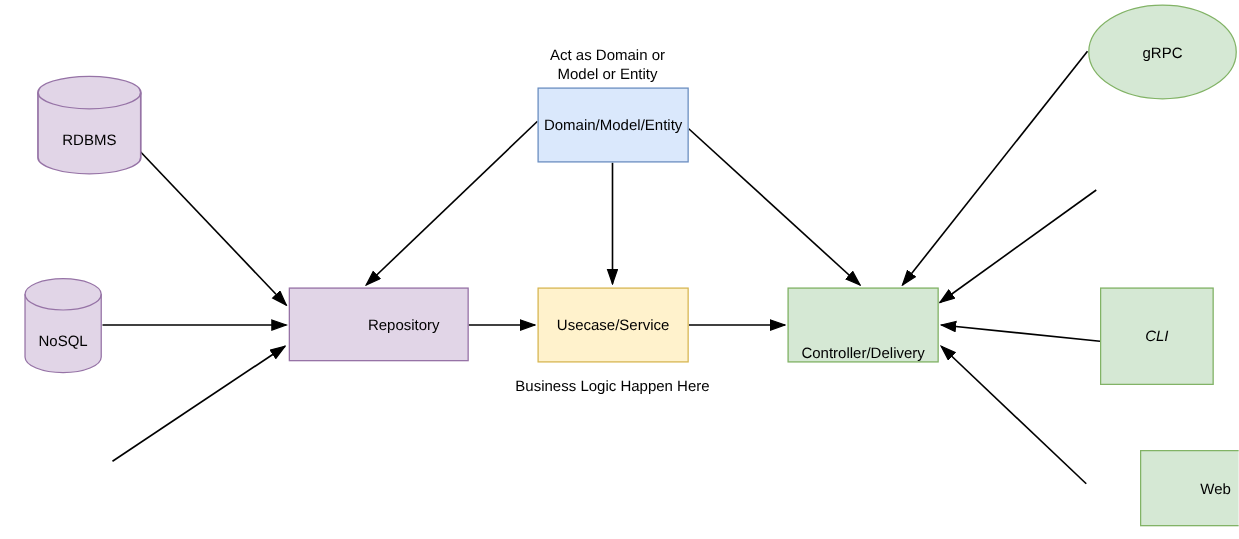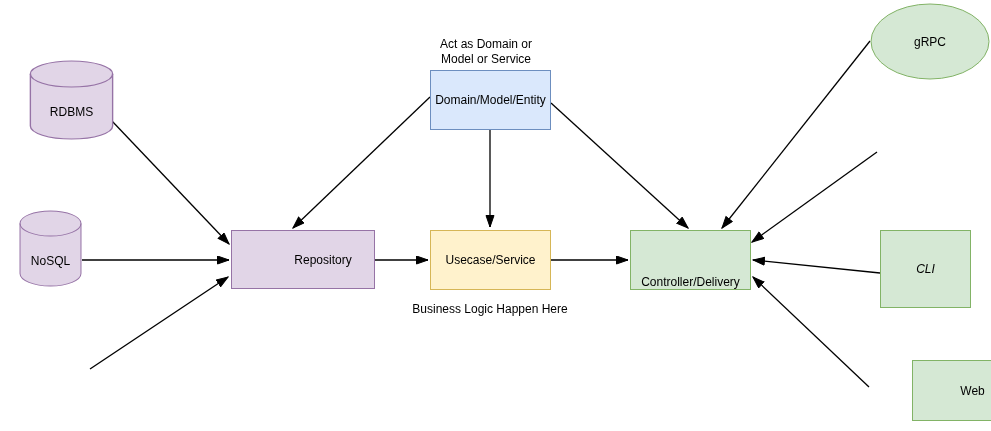--- a/index.html
+++ b/index.html
@@ -62,21 +62,21 @@
   </svg>
 
   <div class="node cyl" style="left:29px; top:60px; width:85px; height:80px;">
     <svg class="shape-svg" viewBox="0 0 62 80" preserveAspectRatio="none">
       <path class="purple-shape" d="M 1 14 A 30 13 0 0 1 61 14 L 61 66 A 30 13 0 0 1 1 66 Z"></path>
       <path class="purple-shape-line" d="M 1 14 A 30 13 0 0 0 61 14"></path>
     </svg>
     <span class="shape-label">RDBMS</span>
   </div>
 
-  <div class="node cyl" style="left:19px; top:210px; width:63px; height:77px;">
+  <div class="node cyl" style="left:19px; top:222px; width:63px; height:77px;">
     <svg class="shape-svg" viewBox="0 0 62 80" preserveAspectRatio="none">
       <path class="purple-shape" d="M 1 14 A 30 13 0 0 1 61 14 L 61 66 A 30 13 0 0 1 1 66 Z"></path>
       <path class="purple-shape-line" d="M 1 14 A 30 13 0 0 0 61 14"></path>
     </svg>
     <span class="shape-label">NoSQL</span>
   </div>
 
 
   <div class="node rect-node purple-rect" style="left:231px; top:230px; width:144px; height:59px;padding-left:40px;">
     <span class="shape-label">Repository</span>
@@ -105,17 +105,17 @@
   <div class="node rect-node green-rect" style="left:880px; top:230px; width:91px; height:78px;font-style:italic;">
     <span class="shape-label">CLI</span>
   </div>
 
   <div class="node rect-node green-rect" style="left:869px; top:360px; width:121px; height:61px;margin-left:43px;">
     <span class="shape-label">Web</span>
   </div>
 
   <div class="note" style="left:376px; top:37px; width:220px;">
     <div>Act as Domain or</div>
-    <div>Model or Service</div>
+    <div>Model or Entity</div>
   </div>
   <div class="note" style="left:380px; top:302px; width:220px;">Business Logic Happen Here</div>
 
 </div>
 
 </body></html>

